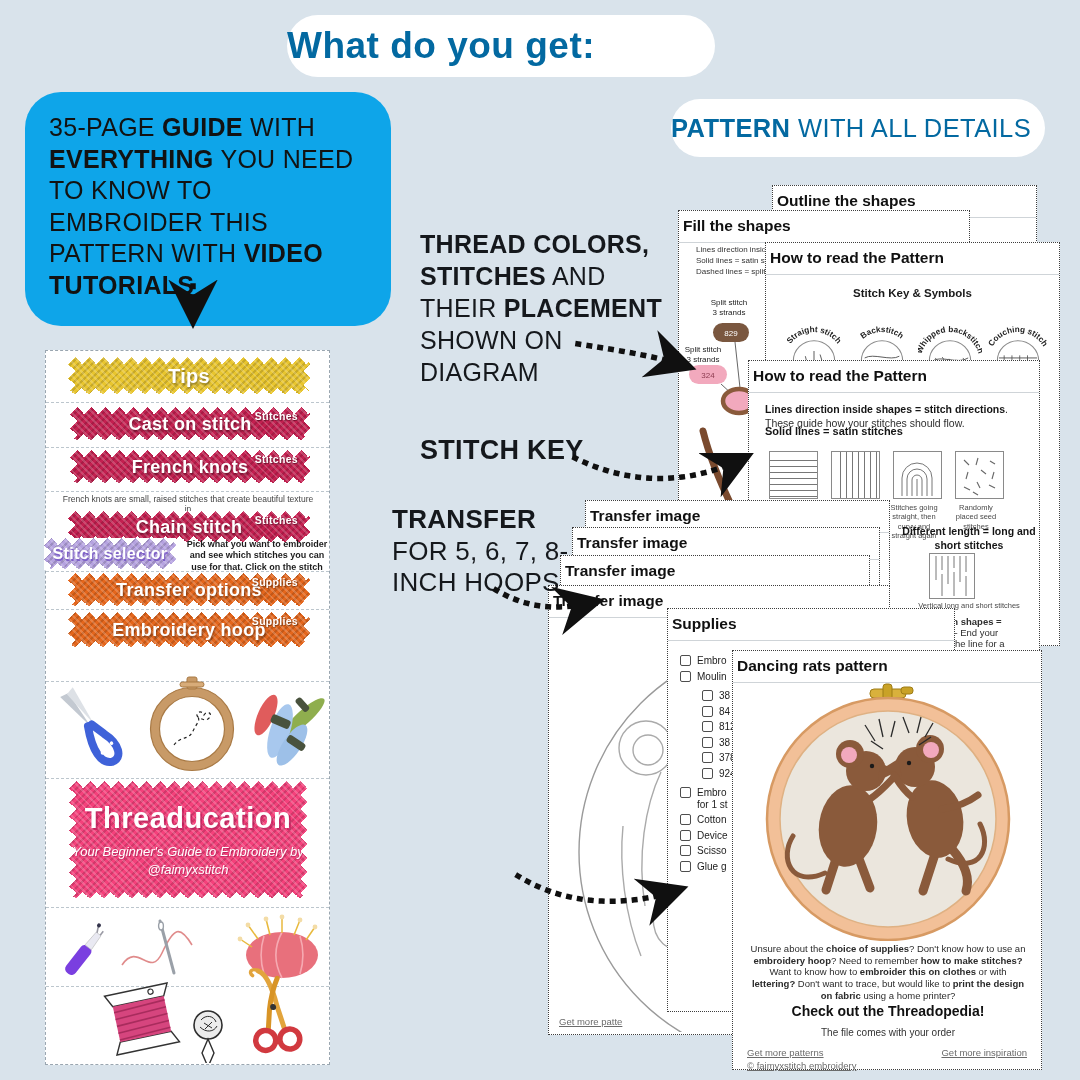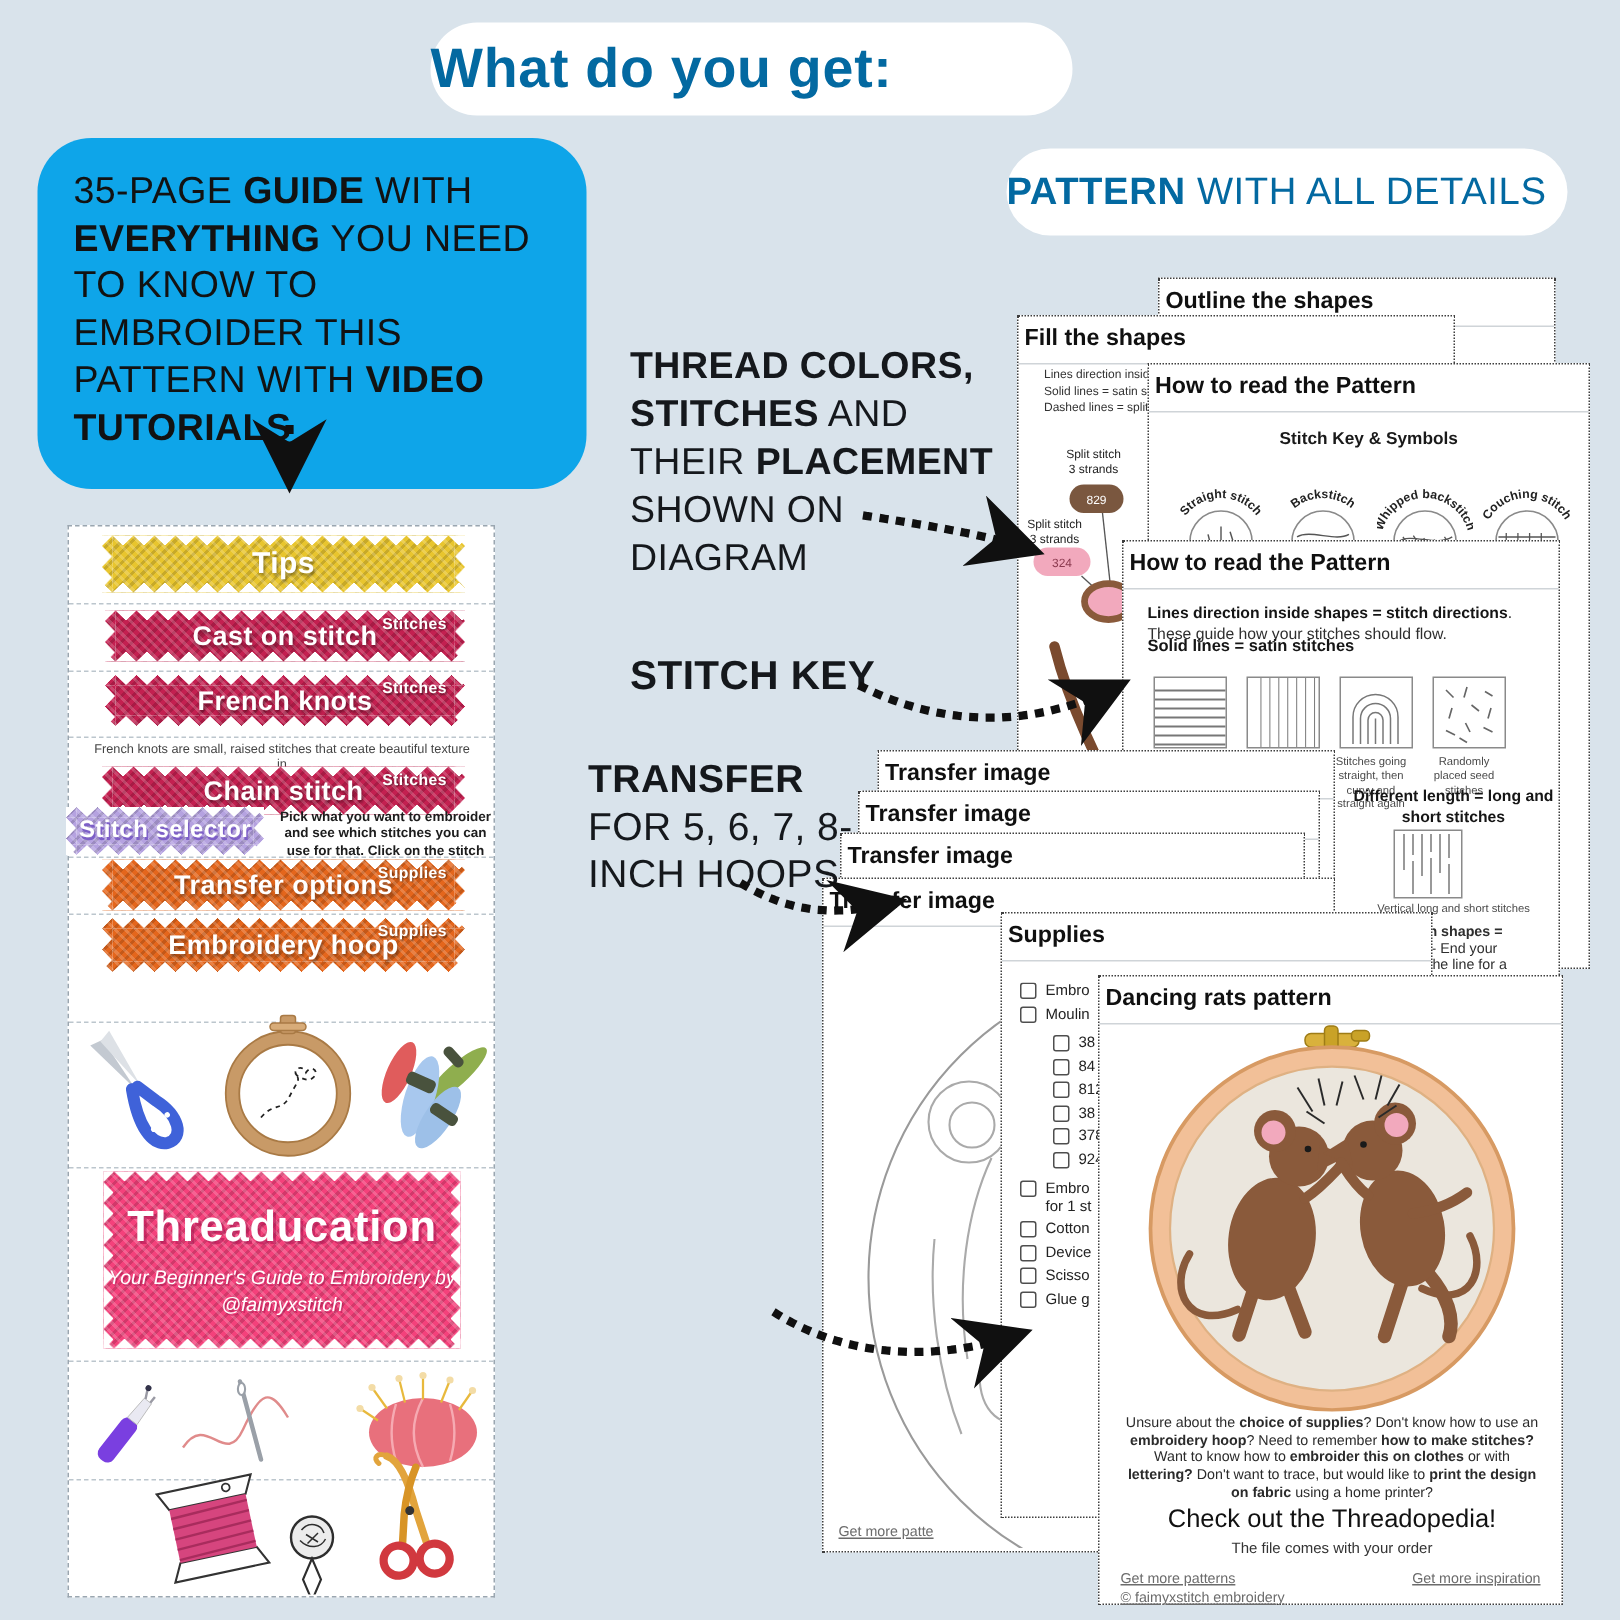--- a/index.html
+++ b/index.html
@@ -73,21 +73,21 @@
   
   .slist{position:absolute;left:12px;top:46px;width:64px;overflow:hidden}
   .srow{display:flex;align-items:flex-start;gap:6px;margin-bottom:4px}
   .cb{width:11px;height:11px;border:1.5px solid #4e4e4e;border-radius:2px;background:#fff;flex:none;margin-top:0}
   .slabel{font-size:10px;color:#222;white-space:pre-line;line-height:1.15}
   .indent{margin-left:22px}
   .gap{height:4px}
 
   
   .para{position:absolute;left:15px;top:292px;width:280px;font-size:9.5px;line-height:1.23;text-align:center;color:#2b2b2b}
-  .cta{position:absolute;left:15px;top:352px;width:280px;font-size:17px;font-weight:400;text-align:center;color:#111}
+  .cta{position:absolute;left:15px;top:352px;width:280px;font-size:14px;font-weight:700;text-align:center;color:#111}
   .fnote{position:absolute;left:15px;top:376px;width:280px;font-size:10px;text-align:center;color:#333}
   .flink{position:absolute;font-size:9.5px;color:#6b6b6b;text-decoration:underline;white-space:nowrap}
   .arrows{position:absolute;inset:0;z-index:42;pointer-events:none}
   .tools{position:absolute}
 </style>
 </head>
 <body>
 
 <div id="canvas">
 

